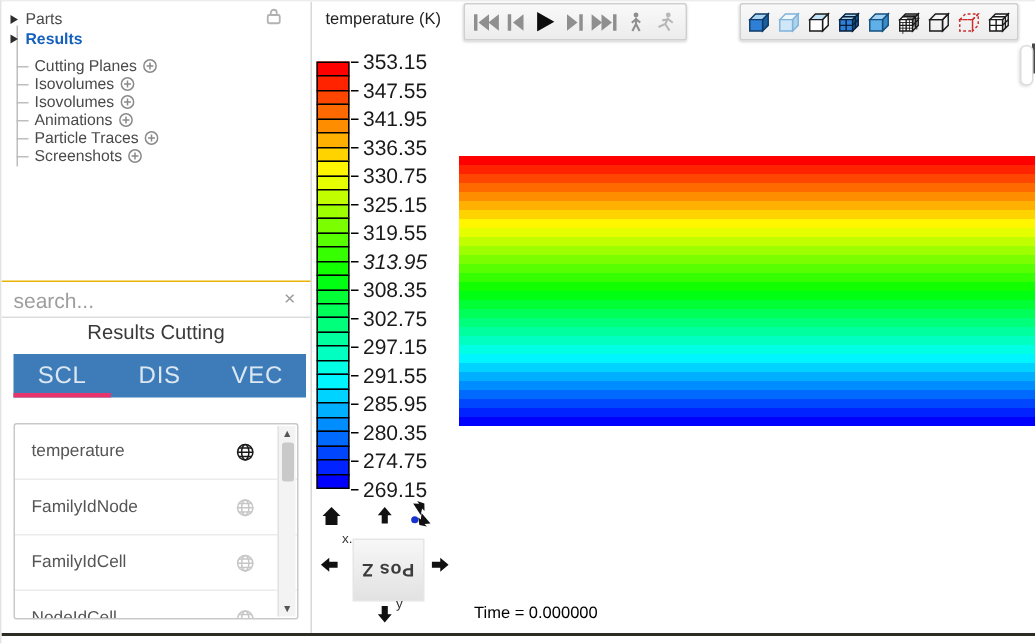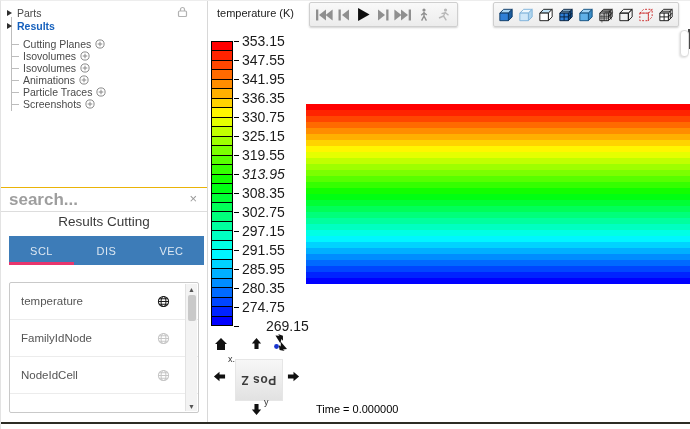--- a/index.html
+++ b/index.html
@@ -17,28 +17,28 @@
   .ti .chev { width:0; height:0; border-left:5px solid #2e2e2e; border-top:3.5px solid transparent; border-bottom:3.5px solid transparent; margin-right:5px; }
   .ti .dash { width:8px; height:0; border-top:1px solid #bdbdbd; margin:0 4px 0 4px; }
   .ti .lbl { white-space:nowrap; }
   .ti.sel .lbl { color:#1560bd; font-weight:bold; }
   .ti .plus { margin-left:4px; display:inline-flex; }
   .gapA { margin-bottom:1px; } .gapB { margin-bottom:6px; }
   #lock { left:176px; top:3px; }
 
   #search-row { left:0; top:187px; width:206px; height:24px; border-bottom:1px solid #ddd; }
   #search-input { position:absolute; left:8px; top:2px; width:170px; height:20px; border:none; outline:none;
-                  font-family:"Liberation Sans",sans-serif; font-size:17px; color:#555;font-weight:bold; }
+                  font-family:"Liberation Sans",sans-serif; font-size:14px; color:#555; }
   #search-input::placeholder { color:#9e9e9e; }
   #search-clear { position:absolute; right:10px; top:3px; font-size:13px; color:#999; cursor:pointer; line-height:16px; }
 
   #config-title { left:0; top:213px; width:206px; text-align:center; font-size:13.5px; color:#3a3a3a; }
 
   #tabs { left:8px; top:235px; width:195px; height:29px; display:flex; }
-  .tab { flex:1; display:flex; align-items:center; justify-content:center; font-size:11px; color:#dce7f2; letter-spacing:0.5px; cursor:pointer; position:relative; }
+  .tab { flex:1; display:flex; align-items:center; justify-content:center; font-size:16px; color:#dce7f2; letter-spacing:0.5px; cursor:pointer; position:relative; }
   .tab .underline { position:absolute; left:0; bottom:0; width:100%; height:3px; }
 
   #var-card { left:8px; top:281px; width:190px; height:131px; background:#fff; border:1px solid #c9c9c9; border-radius:2px; overflow:hidden; }
   .var-row { position:relative; height:37px; border-bottom:1px solid #ececec; display:flex; align-items:center; }
   .var-name { font-size:11.5px; color:#555; padding-left:11px; }
   .var-globe { position:absolute; right:28px; top:12px; display:inline-flex; cursor:pointer; }
   #var-scroll { position:absolute; right:1px; top:1px; width:12px; height:127px; background:#f3f3f3; border-left:1px solid #e2e2e2; }
   .scroll-arrow { position:absolute; left:0; width:11px; height:10px; display:flex; align-items:center; justify-content:center; font-size:7px; color:#555; cursor:pointer; }
   #var-thumb { position:absolute; left:1.5px; top:11px; width:8px; height:26px; background:#c9c9c9; border-radius:2px; cursor:pointer; }
 
@@ -183,20 +183,32 @@
               <g fill="none" stroke="#1a1a1a" stroke-width="1.1">
                 <circle cx="7" cy="7" r="5.5"></circle>
                 <ellipse cx="7" cy="7" rx="2.6" ry="5.5"></ellipse>
                 <path d="M1.5 7h11M2.3 4h9.4M2.3 10h9.4"></path>
               </g>
             </svg>
           </span>
         </div>
         <div class="var-row">
           <span class="var-name">FamilyIdNode</span>
+          <span class="var-globe">
+            <svg width="13" height="13" viewBox="0 0 14 14">
+              <g fill="none" stroke="#c6c6c6" stroke-width="1.1">
+                <circle cx="7" cy="7" r="5.5"></circle>
+                <ellipse cx="7" cy="7" rx="2.6" ry="5.5"></ellipse>
+                <path d="M1.5 7h11M2.3 4h9.4M2.3 10h9.4"></path>
+              </g>
+            </svg>
+          </span>
+        </div>
+        <div class="var-row">
+          <span class="var-name">FamilyIdCell</span>
           <span class="var-globe">
             <svg width="13" height="13" viewBox="0 0 14 14">
               <g fill="none" stroke="#c6c6c6" stroke-width="1.1">
                 <circle cx="7" cy="7" r="5.5"></circle>
                 <ellipse cx="7" cy="7" rx="2.6" ry="5.5"></ellipse>
                 <path d="M1.5 7h11M2.3 4h9.4M2.3 10h9.4"></path>
               </g>
             </svg>
           </span>
         </div>
@@ -278,21 +290,21 @@
       <div class="abs leg-label" style="left: 241px; top: 230px;">297.15</div>
       <div class="abs leg-tick" style="left: 233px; top: 249px;"></div>
       <div class="abs leg-label" style="left: 241px; top: 249px;">291.55</div>
       <div class="abs leg-tick" style="left: 233px; top: 268px;"></div>
       <div class="abs leg-label" style="left: 241px; top: 268px;">285.95</div>
       <div class="abs leg-tick" style="left: 233px; top: 287px;"></div>
       <div class="abs leg-label" style="left: 241px; top: 287px;">280.35</div>
       <div class="abs leg-tick" style="left: 233px; top: 306px;"></div>
       <div class="abs leg-label" style="left: 241px; top: 306px;">274.75</div>
       <div class="abs leg-tick" style="left: 233px; top: 325px;"></div>
-      <div class="abs leg-label" style="left: 241px; top: 325px; margin-left: 24px;">269.15</div>
+      <div class="abs leg-label" style="left: 241px; top: 325px;">269.15</div>
     </div>
 
   <div id="playback" class="abs toolbar">
       <div class="tb-btn">
         <svg width="18" height="12" viewBox="0 0 18 12" fill="#8f8f8f">
           <rect x="1" y="0.5" width="2.3" height="11"></rect>
           <path d="M11 .5 4 6l7 5.5z"></path>
           <path d="M17.6 .5 10.6 6l7 5.5z"></path>
         </svg>
       </div>

